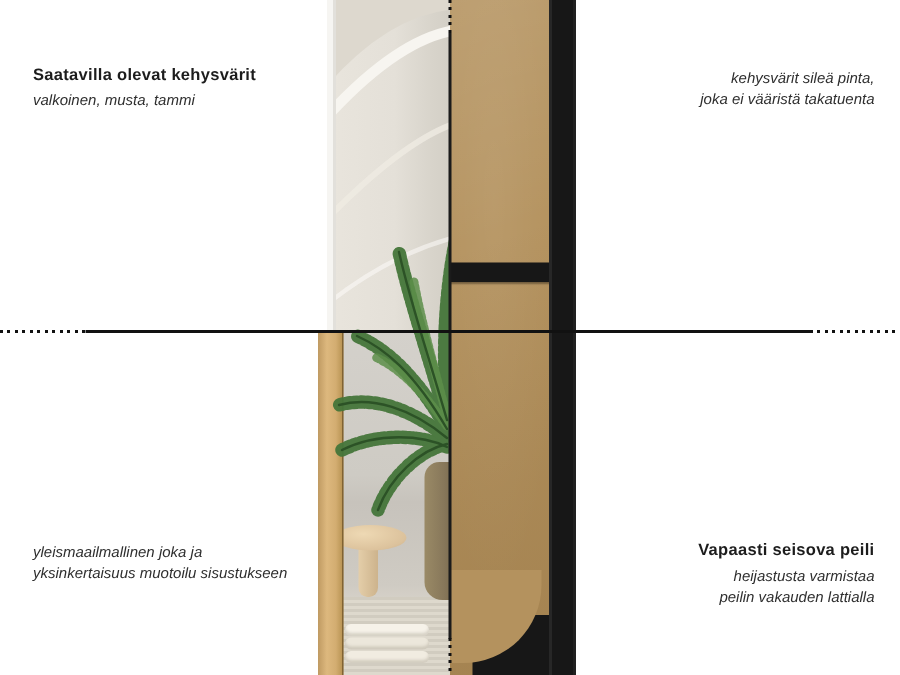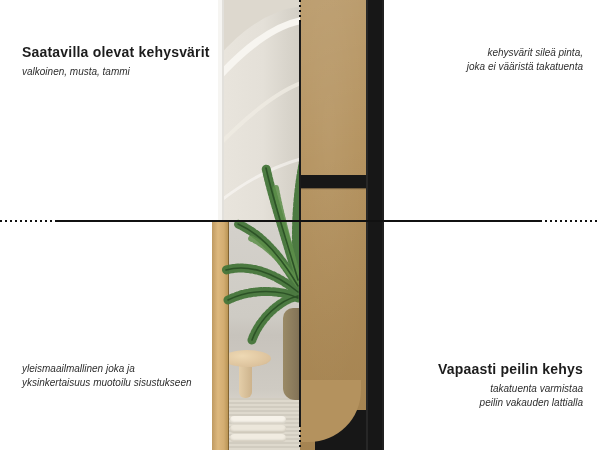--- a/index.html
+++ b/index.html
@@ -6,21 +6,21 @@
     --bg:#ffffff; --line:#111111; --mdf:#b4925e; --frame-black:#171717;
     --oak:#d4a96e; --plant:#3e6d33; --wall-cream:#e7e3db; --wall-gray:#d2cfc9;
     --text-dark:#1c1c1c; --text-sub:#2e2e2e;
   }
   html,body{margin:0;padding:0;}
   body{font-family:"Liberation Sans","DejaVu Sans",sans-serif;background:#fff;}
   .canvas{position:relative;width:600px;height:450px;background:var(--bg);overflow:hidden;}
 
   
   .note{position:absolute;z-index:6;}
-  .note .title{font-size:14px;font-weight:700;color:var(--text-dark);letter-spacing:.2px;margin:0 0 5px 0;}
+  .note .title{font-size:11px;font-weight:700;color:var(--text-dark);letter-spacing:.2px;margin:0 0 5px 0;}
   .note .sub{font-size:10px;font-style:italic;color:var(--text-sub);line-height:1.42;}
   .note.tl{left:22px;top:44px;text-align:left;}
   .note.tr{right:17px;top:46px;text-align:right;}
   .note.bl{left:22px;top:362px;text-align:left;}
   .note.br{right:17px;top:361px;text-align:right;}
 
   
   .hdot{position:absolute;top:220px;height:2px;z-index:5;
         background:repeating-linear-gradient(90deg,var(--line) 0 2px,transparent 2px 5px);}
   .hdot.left{left:0;width:57px;}
@@ -155,20 +155,20 @@
   </div>
 
   <div class="note bl">
     <div class="sub">
       <div>yleismaailmallinen joka ja</div>
       <div>yksinkertaisuus muotoilu sisustukseen</div>
     </div>
   </div>
 
   <div class="note br">
-    <div class="title">Vapaasti peilin kehys</div>
+    <div class="title">Vapaasti seisova peili</div>
     <div class="sub">
-      <div>takatuenta varmistaa</div>
+      <div>heijastusta varmistaa</div>
       <div>peilin vakauden lattialla</div>
     </div>
   </div>
 
 </div>
 
 </body></html>

